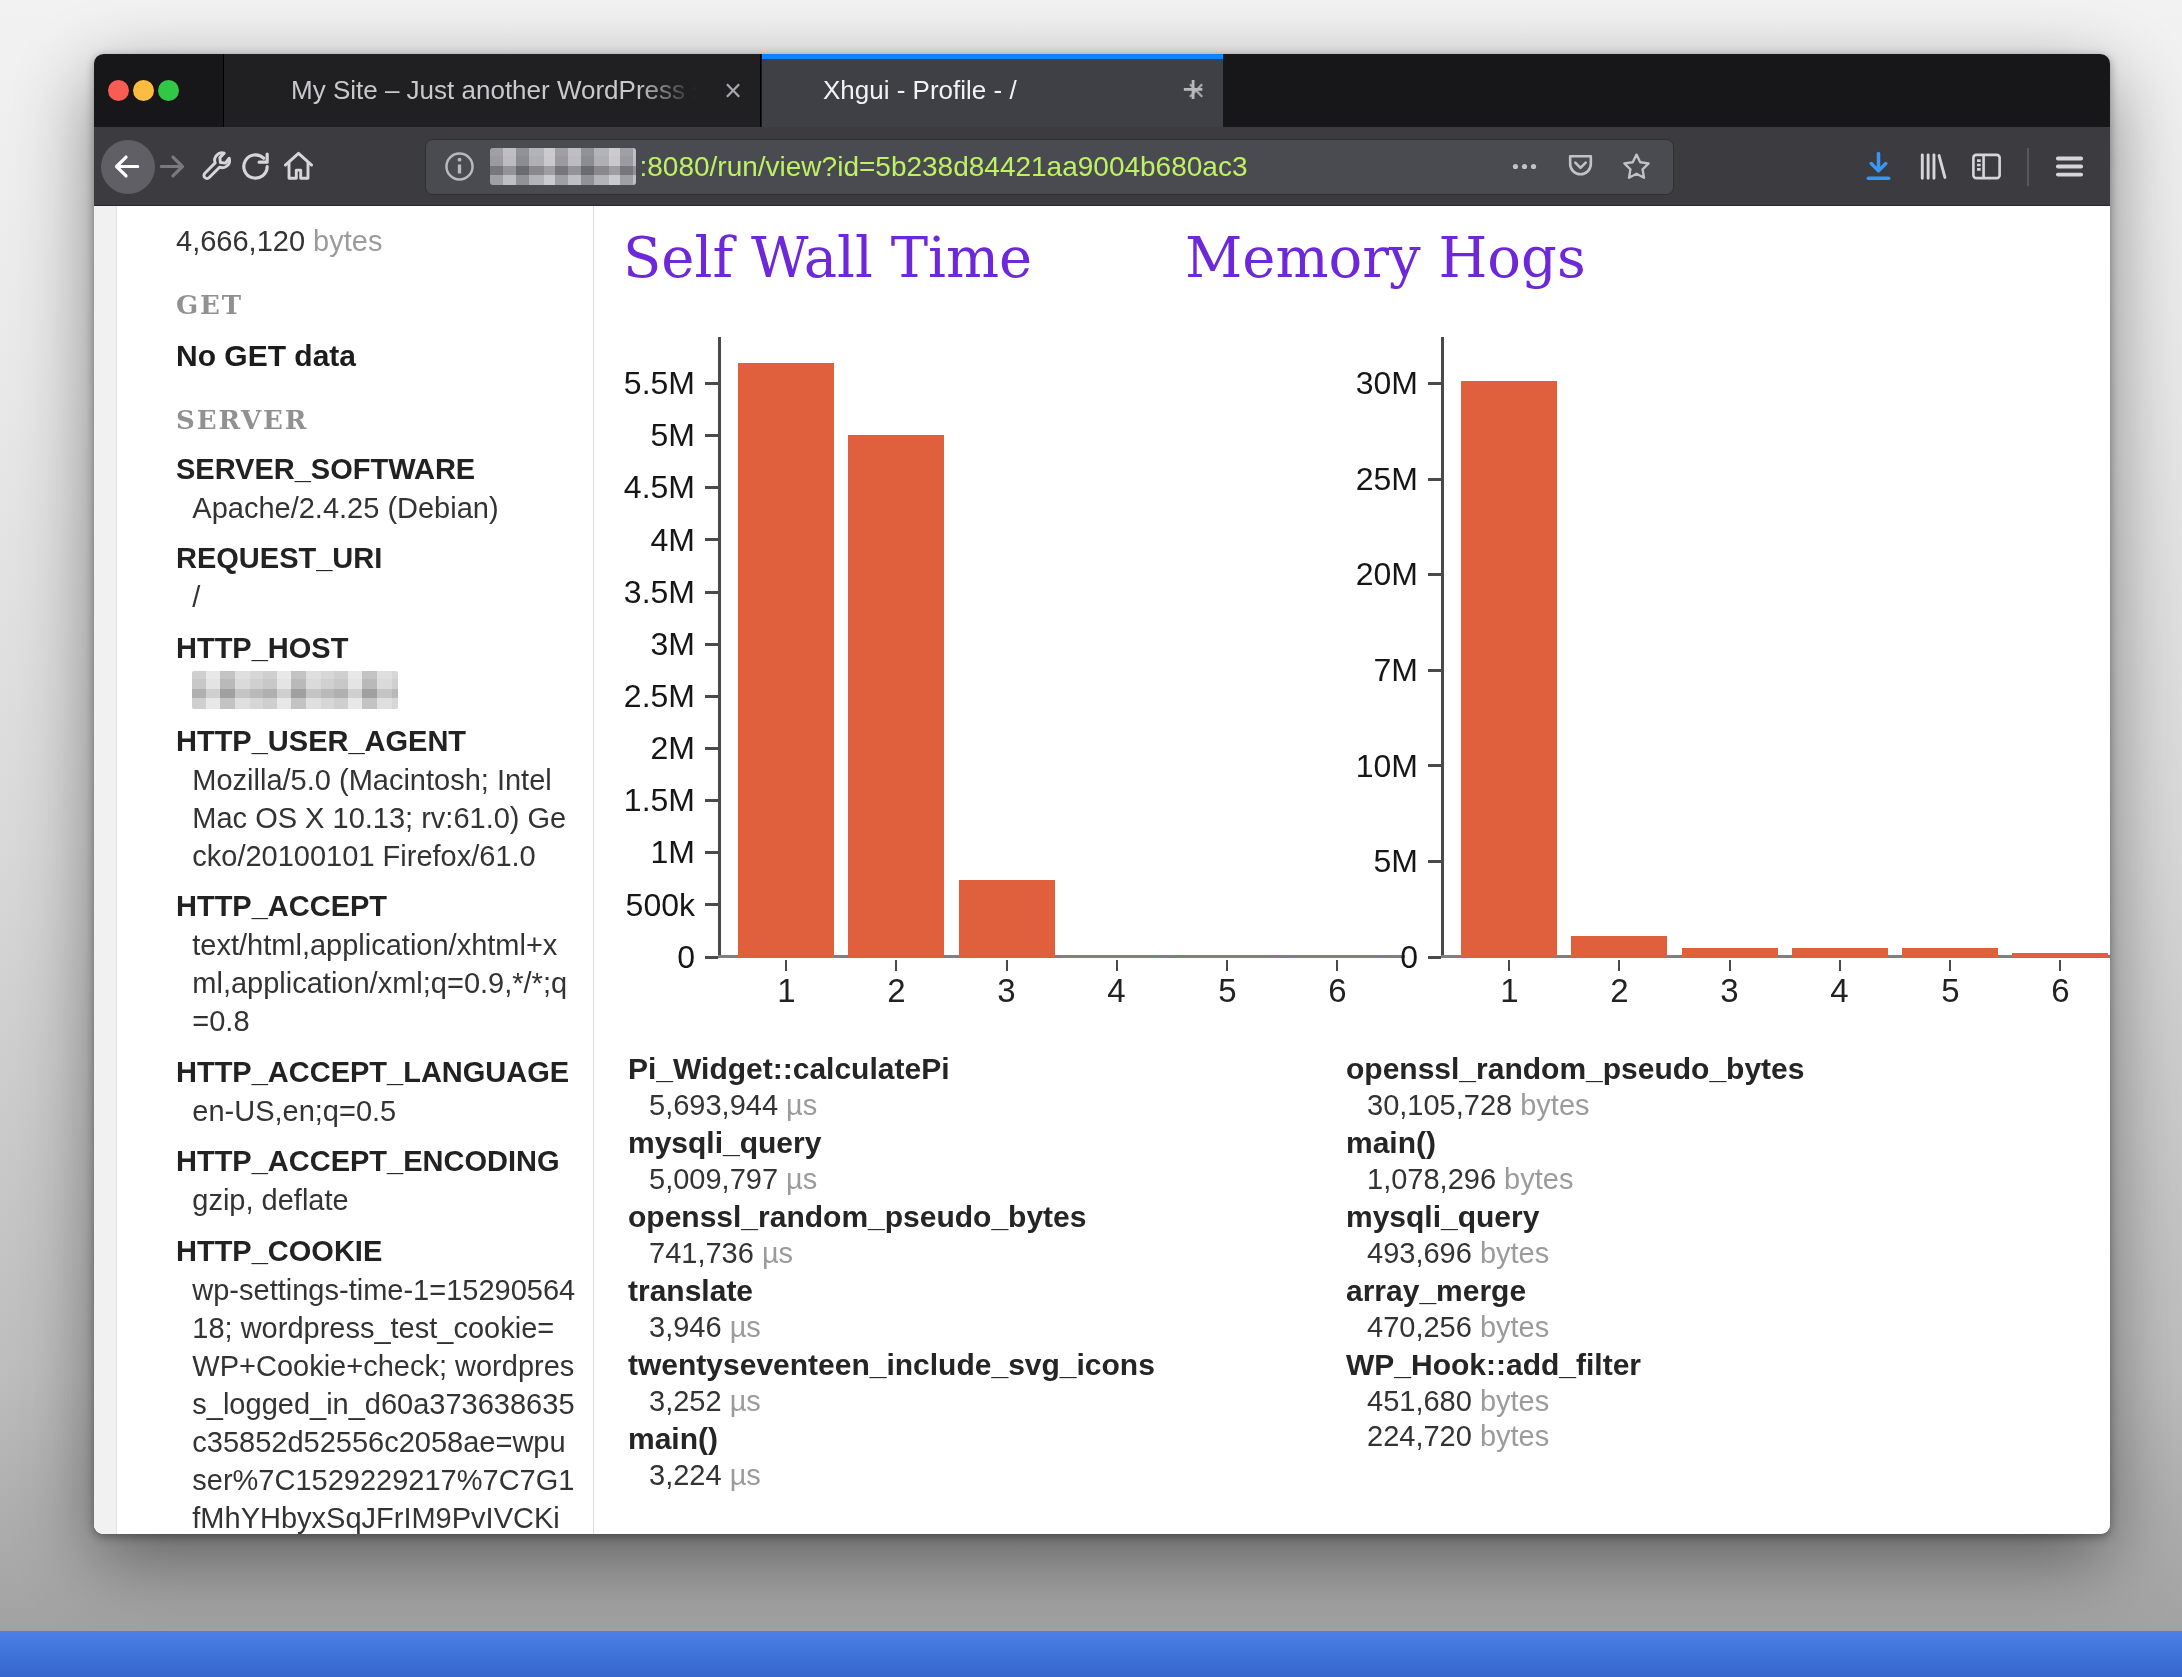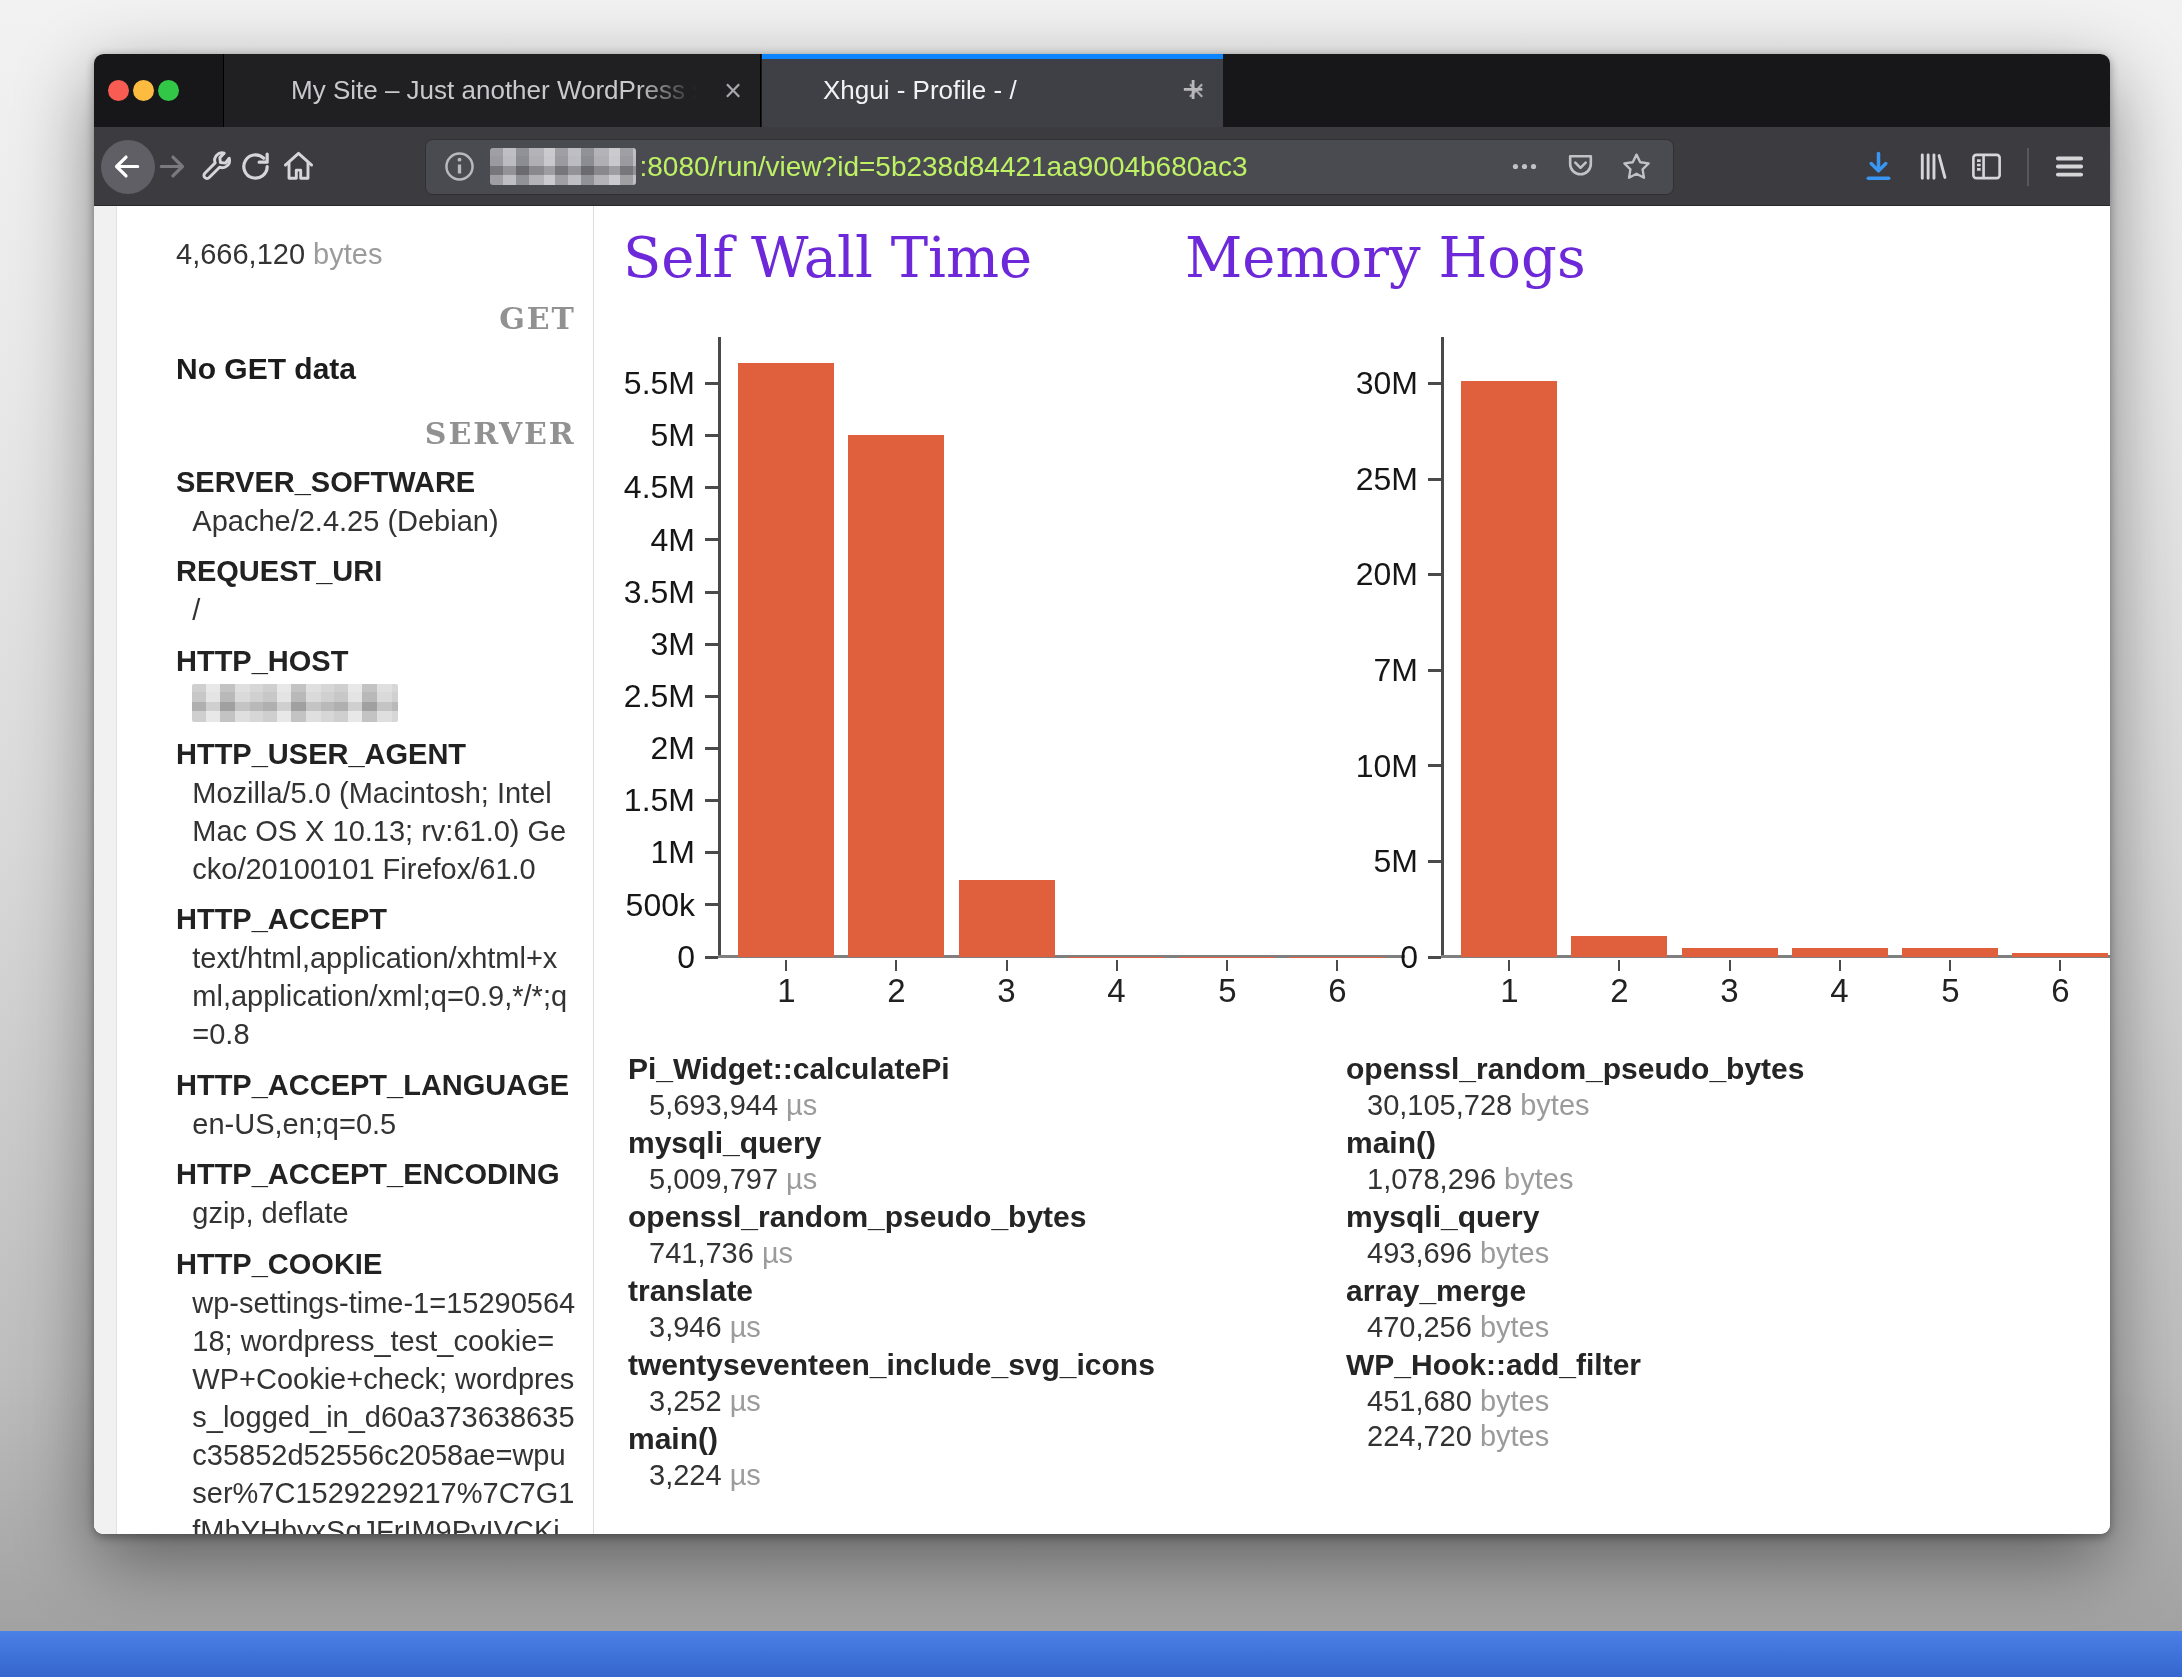--- a/index.html
+++ b/index.html
@@ -56,24 +56,24 @@
   .tb-right .tbtn{position:static;}
   .tb-sep{width:1.9px;height:38px;background:#57575c;margin:0 13.4px;}
   .dl-blue{color:#3a96f3;}
   
   .content{position:absolute;left:0;top:152px;width:100%;height:1329px;background:#fff;overflow:hidden;}
   .scrollstrip{position:absolute;left:0;top:0;width:23px;height:100%;background:#f1f1f1;border-right:1px solid #e2e2e2;}
   .divider{position:absolute;left:499px;top:0;width:1px;height:100%;background:#ddd;}
   
   .sidebar{position:absolute;left:0;top:0;width:499px;height:100%;overflow:hidden;
     padding:5.8px 17.3px 0 82px;font-size:29px;color:#333;}
-  .mem-line{line-height:38px;margin-top:23px;}
+  .mem-line{line-height:38px;margin-top:10px;}
   .mem-line .unit{color:#9b9b9b;}
-  .side-h{font-family:"DejaVu Serif",serif;font-weight:bold;font-size:30px;color:#919191;
-    letter-spacing:1.9px;line-height:33px;margin-top:29px;text-align:right;}
+  .side-h{font-family:"DejaVu Serif",serif;font-weight:bold;font-size:26px;color:#919191;
+    letter-spacing:1.9px;line-height:33px;margin-top:29px;}
   .no-get{font-weight:bold;color:#1c1c1c;font-size:30px;line-height:38px;margin-top:15.4px;}
   dl.srv{margin:5.8px 0 0;}
   dl.srv dt{font-weight:bold;color:#222;font-size:29px;line-height:40px;margin-top:11.5px;}
   dl.srv dd{margin:0 0 0 16.3px;line-height:38px;color:#333;word-break:break-all;}
   .px-light{width:206px;height:38px;margin:3.8px 0 1.9px 16.3px;border-radius:1.9px;
     background:
       repeating-linear-gradient(0deg, rgba(255,255,255,.28) 0 10.6px, rgba(0,0,0,.07) 10.6px 20px, rgba(255,255,255,.16) 20px 30px),
       repeating-linear-gradient(90deg,#bdbdbd 0 14.4px,#dfdfdf 14.4px 28px,#acacac 28px 43px,#d3d3d3 43px 58px,#c7c7c7 58px 71px);}
   
   .main{position:absolute;left:499px;top:0;width:1517px;height:100%;}

